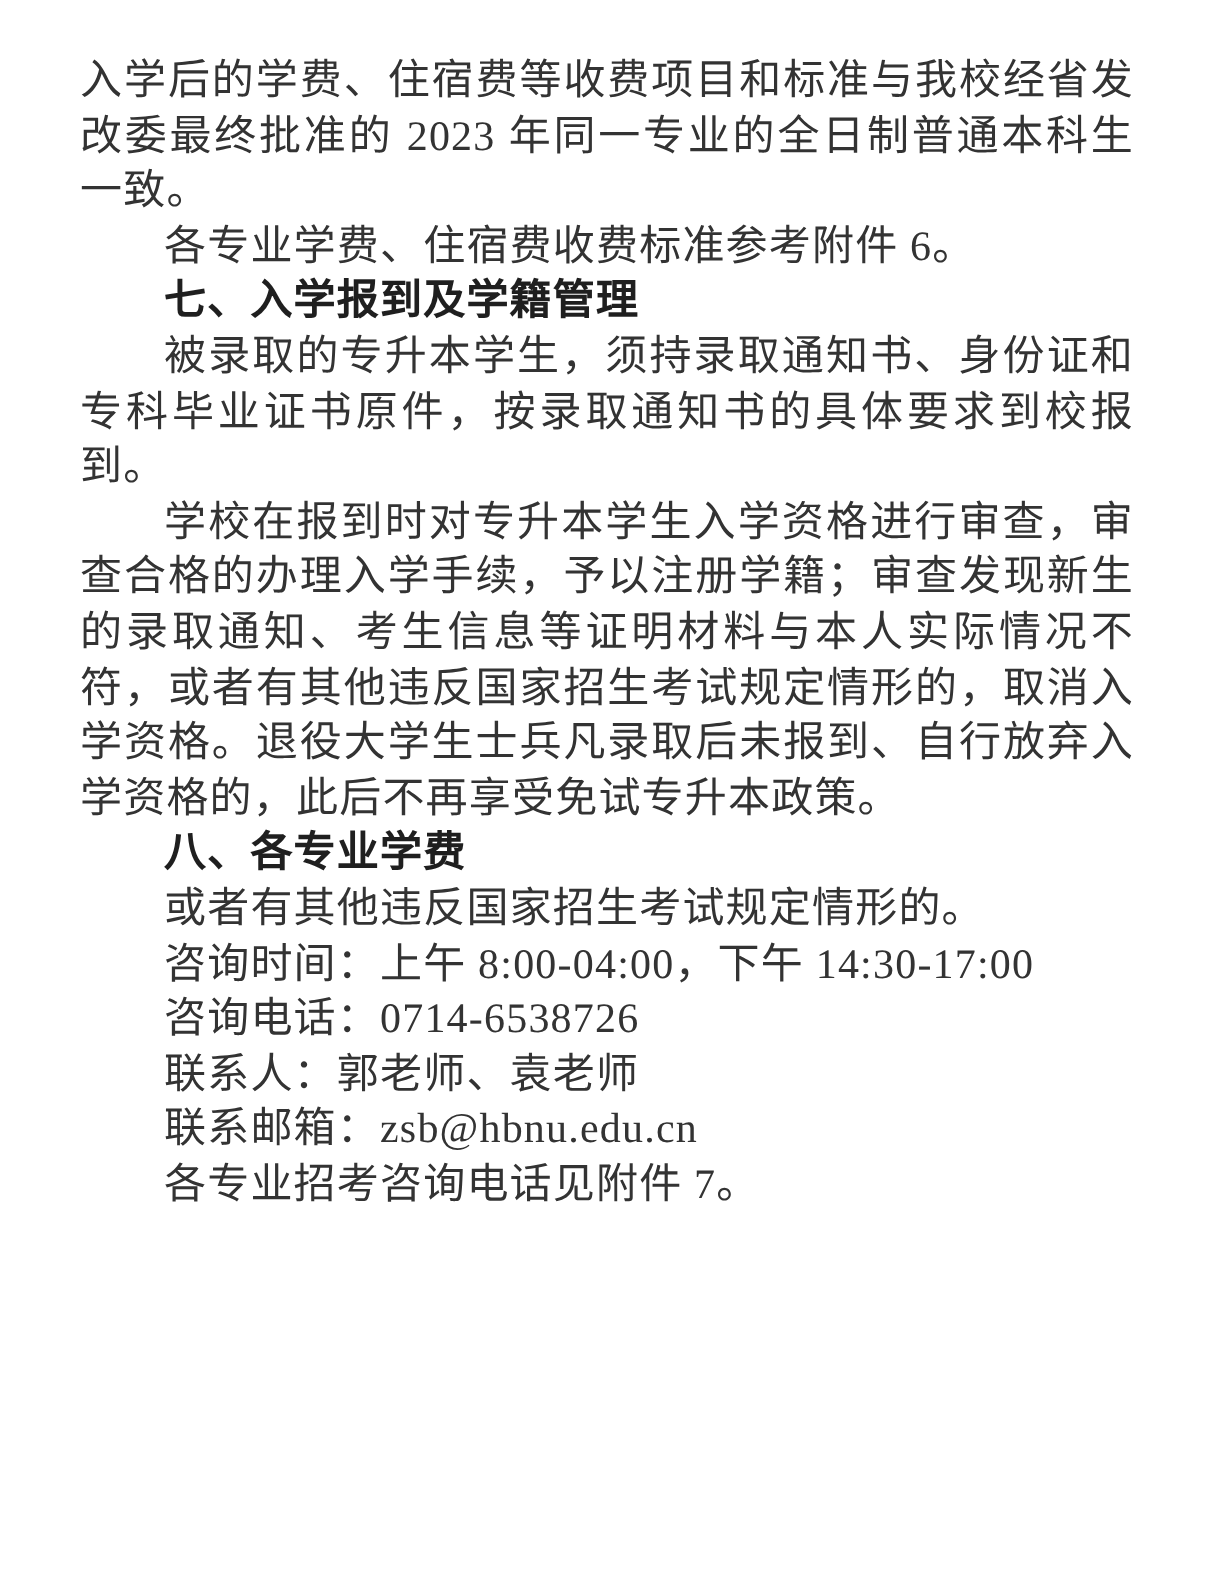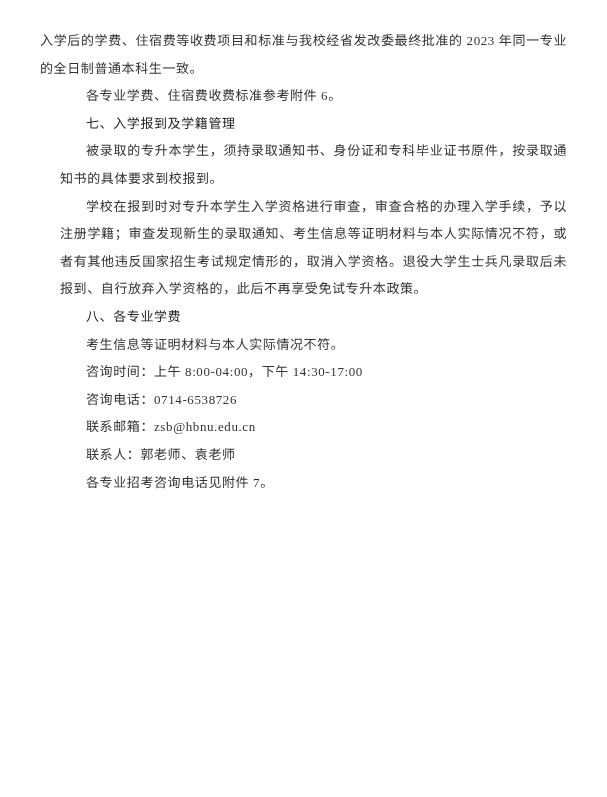--- a/index.html
+++ b/index.html
@@ -16,49 +16,48 @@
     box-sizing: border-box;
     width: 607px;
     height: 797px;
     background: #ffffff;
     padding: 27px 40px 0 40px;
   }
   .content p {
     margin: 0;
     padding: 0;
     font-family: "Liberation Serif", "DejaVu Serif", serif;
-    font-size: 13px;
+    font-size: 21px;
     line-height: 27.6px;
     letter-spacing: 0.6px;
     color: #333333;
     text-align: justify;
   }
   .content p.indent {
     text-indent: 2em;
-    margin-left: 20px;
   }
   .content p.heading {
     font-family: "Liberation Sans", "DejaVu Sans", sans-serif;
-    font-weight: normal;
+    font-weight: bold;
     color: #1f1f1f;
     text-align: left;
   }
 </style>
 </head>
 <body>
 
 <div class="page">
   <div class="content">
 
   <p class="body">入学后的学费、住宿费等收费项目和标准与我校经省发改委最终批准的 2023 年同一专业的全日制普通本科生一致。</p>
       <p class="body indent">各专业学费、住宿费收费标准参考附件 6。</p>
       <p class="heading indent">七、入学报到及学籍管理</p>
       <p class="body indent">被录取的专升本学生，须持录取通知书、身份证和专科毕业证书原件，按录取通知书的具体要求到校报到。</p>
       <p class="body indent">学校在报到时对专升本学生入学资格进行审查，审查合格的办理入学手续，予以注册学籍；审查发现新生的录取通知、考生信息等证明材料与本人实际情况不符，或者有其他违反国家招生考试规定情形的，取消入学资格。退役大学生士兵凡录取后未报到、自行放弃入学资格的，此后不再享受免试专升本政策。</p>
       <p class="heading indent">八、各专业学费</p>
-      <p class="body indent">考生信息等证明材料与本人实际情况不符。</p>
+      <p class="body indent">或者有其他违反国家招生考试规定情形的。</p>
       <p class="body indent">咨询时间：上午 8:00-04:00，下午 14:30-17:00</p>
       <p class="body indent">咨询电话：0714-6538726</p>
+      <p class="body indent">联系人：郭老师、袁老师</p>
       <p class="body indent">联系邮箱：zsb@hbnu.edu.cn</p>
-      <p class="body indent">联系人：郭老师、袁老师</p>
       <p class="body indent">各专业招考咨询电话见附件 7。</p>
     </div>
 </div>
 
 </body></html>

